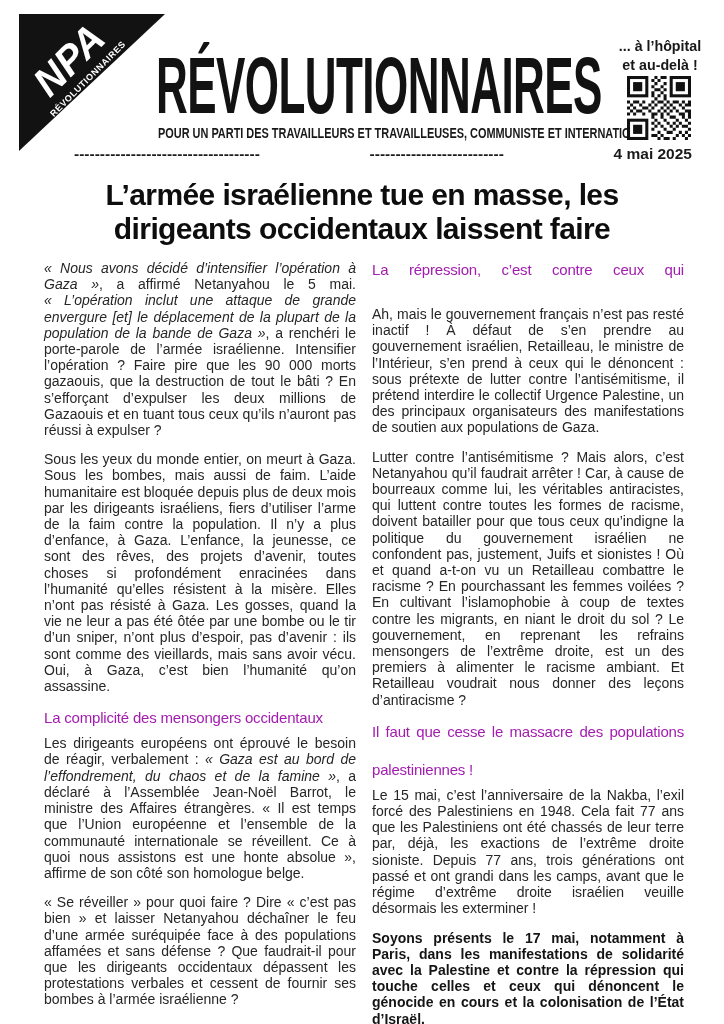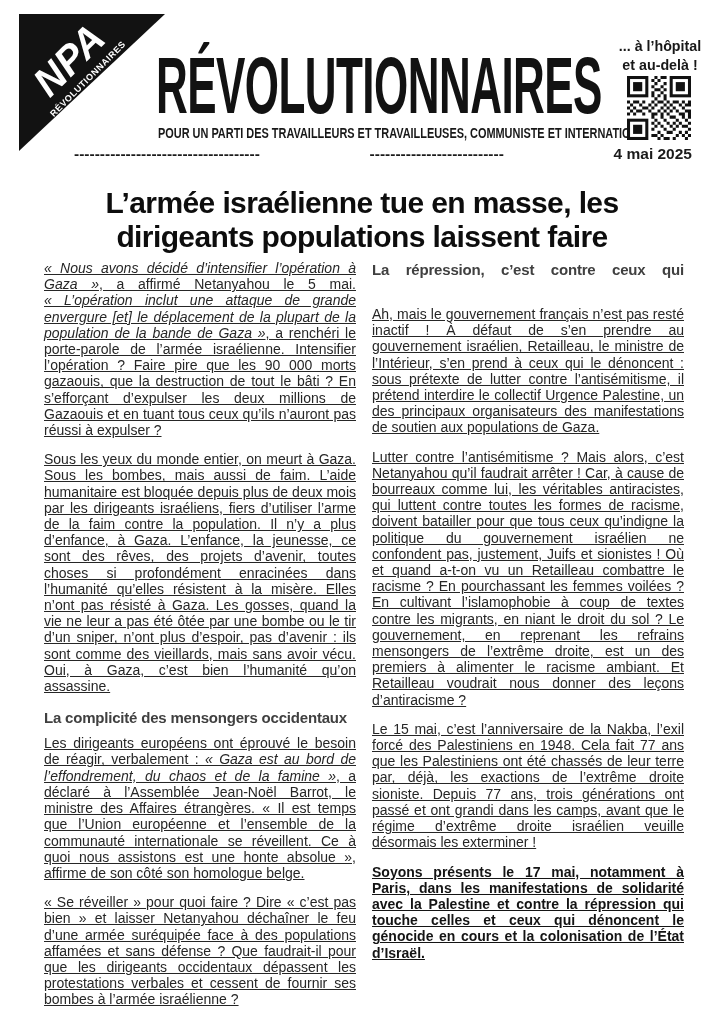--- a/index.html
+++ b/index.html
@@ -41,38 +41,38 @@
   .qr{position:absolute;left:627px;top:76px;width:64px;height:64px;}
   .dateline{
     position:absolute;left:0;right:0;top:145px;
     display:flex;align-items:baseline;justify-content:space-between;
     padding:0 32px 0 74px;gap:10px;
     font-size:15.5px;font-weight:bold;color:#1b1b1b;white-space:nowrap;
   }
   .dash{overflow:hidden;flex-shrink:1;}
   
   .headline{
-    position:absolute;top:174px;left:20px;right:20px;margin:12px;
+    position:absolute;top:174px;left:20px;right:20px;margin:4px;
     text-align:center;font-size:30px;font-weight:bold;
     line-height:1.13;letter-spacing:-.6px;color:#0d0d0d;
   }
   .headline span{display:block;}
   
   .columns{
     position:absolute;top:260px;left:44px;right:40px;
     display:flex;gap:16px;
   }
   .col{
     flex:1;min-width:0;
     font-size:14px;line-height:16.2px;text-align:justify;color:#262626;
   }
-  .col p{margin:0 0 13px 0;text-decoration:underline;}
+  .col p{margin:0 0 13px 0;}
   .col h3{
-    margin:14px 0 8px 0;font-size:15px;font-weight:bold;
-    line-height:19px;letter-spacing:-.2px;text-align:left;color:#404040;
+    margin:14px 0 8px 0;font-size:15px;font-weight:normal;
+    line-height:19px;letter-spacing:-.2px;text-align:left;color:#a21caf;
   }
   .col > :first-child{margin-top:0;}
   .it{font-style:italic;}
   .b{font-weight:bold;color:#141414;}
   .jl{display:inline-block;width:100%;text-align:justify;}
   .jl::after{content:"";display:inline-block;width:100%;height:0;}
   .l2{display:block;}
 </style>
 </head>
 <body>
@@ -112,35 +112,36 @@
     </svg>
     <div class="dateline">
       <span class="dash">------------------------------------</span>
       <span class="dash">--------------------------</span>
       <span>4 mai 2025</span>
     </div>
   </header>
 
   <h1 class="headline">
     <span>L’armée israélienne tue en masse, les</span>
-    <span>dirigeants populations laissent faire</span>
+    <span>dirigeants occidentaux laissent faire</span>
   </h1>
 
   <main class="columns">
 
     <section class="col">
       <p><span class="it">«&nbsp;Nous avons décidé d’intensifier l’opération à Gaza&nbsp;»</span><span>, a affirmé Netanyahou le 5 mai. </span><span class="it">«&nbsp;L’opération inclut une attaque de grande envergure [et] le déplacement de la plupart de la population de la bande de Gaza&nbsp;»</span><span>, a renchéri le porte-parole de l’armée israélienne. Intensifier l’opération&nbsp;? Faire pire que les 90&nbsp;000 morts gazaouis, que la destruction de tout le bâti&nbsp;? En s’efforçant d’expulser les deux millions de Gazaouis et en tuant tous ceux qu’ils n’auront pas réussi à expulser&nbsp;?</span></p>
       <p>Sous les yeux du monde entier, on meurt à Gaza. Sous les bombes, mais aussi de faim. L’aide humanitaire est bloquée depuis plus de deux mois par les dirigeants israéliens, fiers d’utiliser l’arme de la faim contre la population. Il n’y a plus d’enfance, à Gaza. L’enfance, la jeunesse, ce sont des rêves, des projets d’avenir, toutes choses si profondément enracinées dans l’humanité qu’elles résistent à la misère. Elles n’ont pas résisté à Gaza. Les gosses, quand la vie ne leur a pas été ôtée par une bombe ou le tir d’un sniper, n’ont plus d’espoir, pas d’avenir&nbsp;: ils sont comme des vieillards, mais sans avoir vécu. Oui, à Gaza, c’est bien l’humanité qu’on assassine.</p>
       <h3>La complicité des mensongers occidentaux</h3>
       <p><span>Les dirigeants européens ont éprouvé le besoin de réagir, verbalement&nbsp;: </span><span class="it">«&nbsp;Gaza est au bord de l’effondrement, du chaos et de la famine&nbsp;»</span><span>, a déclaré à l’Assemblée Jean-Noël Barrot, le ministre des Affaires étrangères. «&nbsp;Il est temps que l’Union européenne et l’ensemble de la communauté internationale se réveillent. Ce à quoi nous assistons est une honte absolue&nbsp;», affirme de son côté son homologue belge.</span></p>
       <p>«&nbsp;Se réveiller&nbsp;» pour quoi faire&nbsp;? Dire «&nbsp;c’est pas bien&nbsp;» et laisser Netanyahou déchaîner le feu d’une armée suréquipée face à des populations affamées et sans défense&nbsp;? Que faudrait-il pour que les dirigeants occidentaux dépassent les protestations verbales et cessent de fournir ses bombes à l’armée israélienne&nbsp;?</p>
     </section>
 
     <section class="col">
       <h3><span class="jl">La répression, c’est contre ceux qui</span></h3>
       <p>Ah, mais le gouvernement français n’est pas resté inactif&nbsp;! À défaut de s’en prendre au gouvernement israélien, Retailleau, le ministre de l’Intérieur, s’en prend à ceux qui le dénoncent&nbsp;: sous prétexte de lutter contre l’antisémitisme, il prétend interdire le collectif Urgence Palestine, un des principaux organisateurs des manifestations de soutien aux populations de Gaza.</p>
       <p>Lutter contre l’antisémitisme&nbsp;? Mais alors, c’est Netanyahou qu’il faudrait arrêter&nbsp;! Car, à cause de bourreaux comme lui, les véritables antiracistes, qui luttent contre toutes les formes de racisme, doivent batailler pour que tous ceux qu’indigne la politique du gouvernement israélien ne confondent pas, justement, Juifs et sionistes&nbsp;! Où et quand a-t-on vu un Retailleau combattre le racisme&nbsp;? En pourchassant les femmes voilées&nbsp;? En cultivant l’islamophobie à coup de textes contre les migrants, en niant le droit du sol&nbsp;? Le gouvernement, en reprenant les refrains mensongers de l’extrême droite, est un des premiers à alimenter le racisme ambiant. Et Retailleau voudrait nous donner des leçons d’antiracisme&nbsp;?</p>
+      <h3><span class="jl">Il faut que cesse le massacre des populations</span><span class="l2">palestiniennes&nbsp;!</span></h3>
       <p>Le 15 mai, c’est l’anniversaire de la Nakba, l’exil forcé des Palestiniens en 1948. Cela fait 77 ans que les Palestiniens ont été chassés de leur terre par, déjà, les exactions de l’extrême droite sioniste. Depuis 77 ans, trois générations ont passé et ont grandi dans les camps, avant que le régime d’extrême droite israélien veuille désormais les exterminer&nbsp;!</p>
       <p class="b">Soyons présents le 17 mai, notamment à Paris, dans les manifestations de solidarité avec la Palestine et contre la répression qui touche celles et ceux qui dénoncent le génocide en cours et la colonisation de l’État d’Israël.</p>
     </section>
 
   </main>
 </div>
 
 </body></html>

